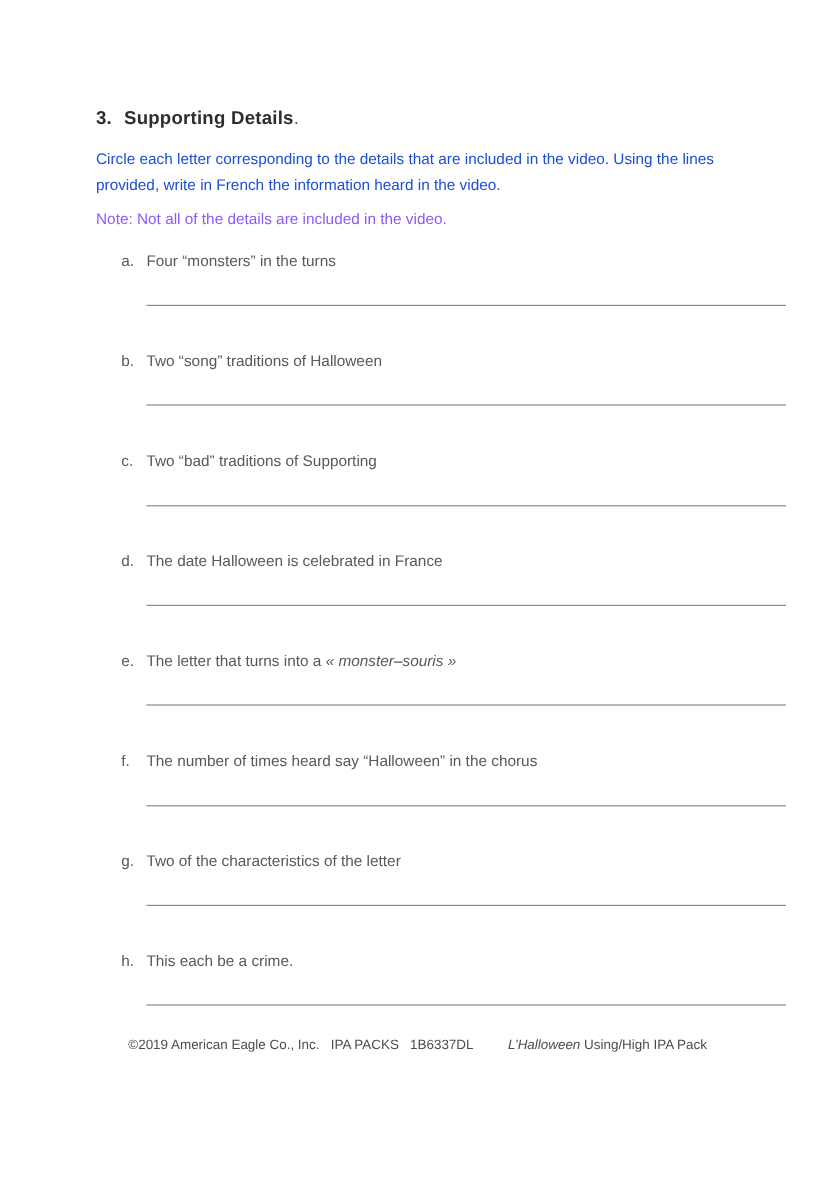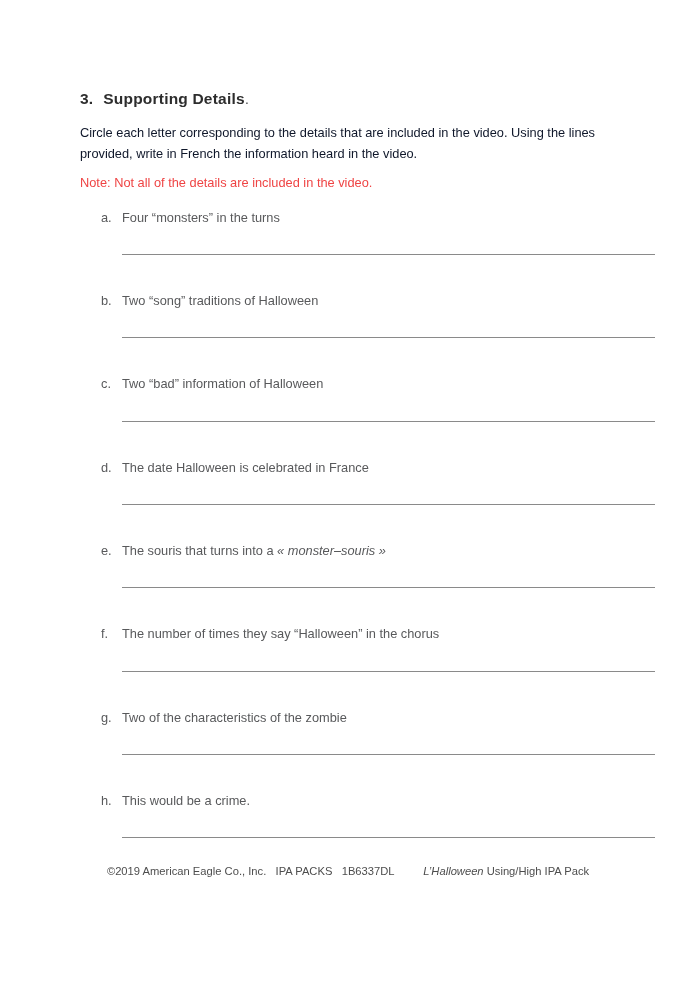--- a/index.html
+++ b/index.html
@@ -29,28 +29,28 @@
   .heading .num {
     margin-right: 10px;
   }
   .heading .dot {
     font-weight: normal;
     color: #58595b;
   }
   .instructions {
     font-size: 12.8px;
     line-height: 1.62;
-    color: #0f172a;
+    color: #1d4ed8;
     max-width: 566px;
     margin: 0 0 9px 0;
   }
   .note {
     font-size: 12.8px;
     line-height: 1.6;
-    color: #ef4444;
+    color: #8b5cf6;
     margin: 0 0 15px 0;
   }
   .item {
     margin-bottom: 37px;
   }
   .item-row {
     display: flex;
     align-items: flex-start;
     font-size: 12.8px;
     line-height: 1.35;
@@ -115,61 +115,61 @@
         <div class="item-row">
           <span class="letter">b.</span>
           <span class="item-text">Two “song” traditions of Halloween</span>
         </div>
         <div class="answer-line"></div>
       </div>
 
       <div class="item">
         <div class="item-row">
           <span class="letter">c.</span>
-          <span class="item-text">Two “bad” information of Halloween</span>
+          <span class="item-text">Two “bad” traditions of Supporting</span>
         </div>
         <div class="answer-line"></div>
       </div>
 
       <div class="item">
         <div class="item-row">
           <span class="letter">d.</span>
           <span class="item-text">The date Halloween is celebrated in France</span>
         </div>
         <div class="answer-line"></div>
       </div>
 
       <div class="item">
         <div class="item-row">
           <span class="letter">e.</span>
-          <span class="item-text"><span>The souris that turns into a </span><em>« monster–souris »</em></span>
+          <span class="item-text"><span>The letter that turns into a </span><em>« monster–souris »</em></span>
         </div>
         <div class="answer-line"></div>
       </div>
 
       <div class="item">
         <div class="item-row">
           <span class="letter">f.</span>
-          <span class="item-text">The number of times they say “Halloween” in the chorus</span>
+          <span class="item-text">The number of times heard say “Halloween” in the chorus</span>
         </div>
         <div class="answer-line"></div>
       </div>
 
       <div class="item">
         <div class="item-row">
           <span class="letter">g.</span>
-          <span class="item-text">Two of the characteristics of the zombie</span>
+          <span class="item-text">Two of the characteristics of the letter</span>
         </div>
         <div class="answer-line"></div>
       </div>
 
       <div class="item">
         <div class="item-row">
           <span class="letter">h.</span>
-          <span class="item-text">This would be a crime.</span>
+          <span class="item-text">This each be a crime.</span>
         </div>
         <div class="answer-line"></div>
       </div>
 
     </div>
   </div>
 
   <div class="footer"><span>©2019 American Eagle Co., Inc.   IPA PACKS   1B6337DL </span><em>L’Halloween</em><span> Using/High IPA Pack</span></div>
 </div>
 

